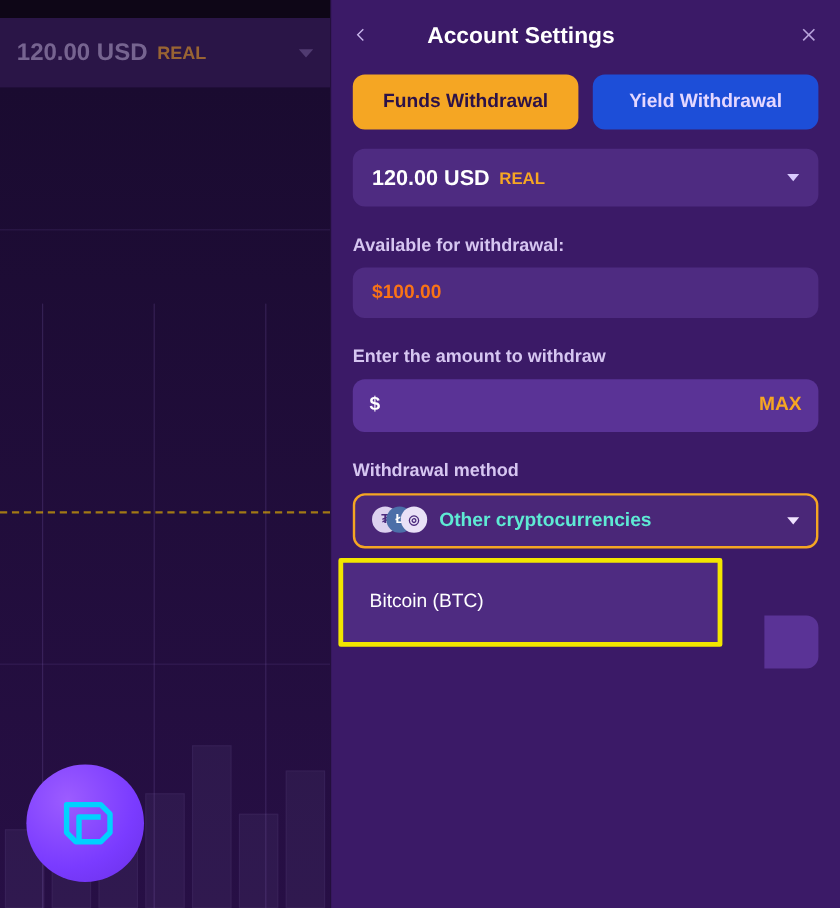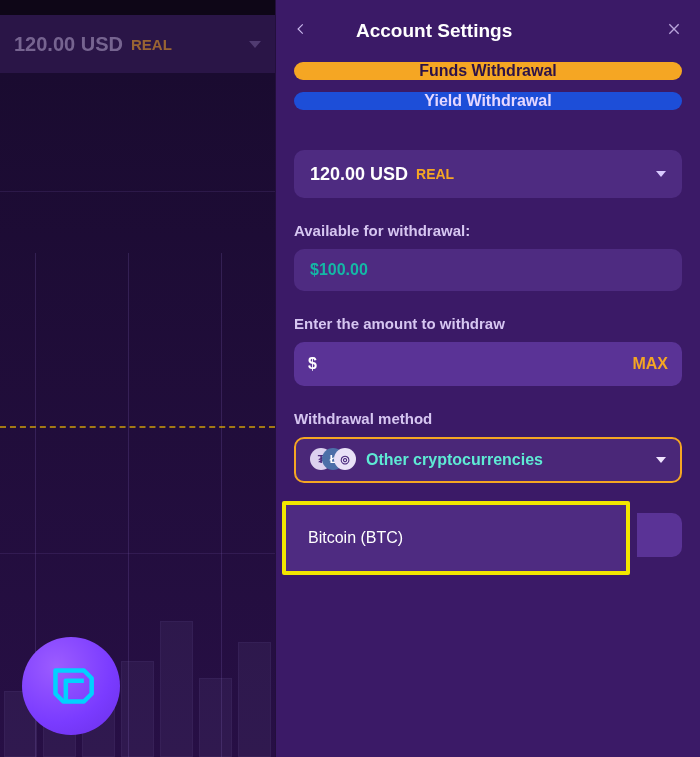--- a/index.html
+++ b/index.html
@@ -28,50 +28,50 @@
   .side-panel { position:absolute; right:0; top:0; bottom:0; width:425px;
                 background:#3b1a67; padding:14px 18px 20px 18px; color:#efe7ff;
                 border-left:1px solid rgba(0,0,0,.4); }
   .hdr { display:flex; align-items:center; height:34px; margin-bottom:14px;gap:36px;}
   .back { width:18px; cursor:pointer; }
   .back svg{width:14px;height:14px;stroke:#c9b7ec;stroke-width:2;fill:none;}
   .hdr h1 { font-size:19px; font-weight:700; margin-left:8px; color:#fff;}
   .close { margin-left:auto; cursor:pointer;}
   .close svg{width:16px;height:16px;stroke:#b8a4db;stroke-width:2;}
 
-  .tabs { display:flex; gap:12px; margin-bottom:40px;flex-direction:column;}
+  .tabs { display:flex; gap:12px; margin-bottom:16px;}
   .tab { flex:1; height:46px; border-radius:10px; border:none; font-size:16px; font-weight:700; cursor:pointer;}
   .tab.active { background:#f5a623; color:#2c1248;}
   .tab.inactive { background:#1d4ed8; color:#e5d7ff;}
 
   .account-select { height:48px; background:#4e2b81; border-radius:10px; display:flex; align-items:center; padding:0 16px; cursor:pointer; margin-bottom:24px;}
   .account-select .bal { font-size:18px; font-weight:700; color:#fff;}
   .account-select .tag { margin-left:8px; font-size:14px; font-weight:700; color:#f5a623;}
   .account-select .caret { margin-left:auto; width:0;height:0;border-left:5px solid transparent;border-right:5px solid transparent;border-top:6px solid #d9caff;}
 
   .label { font-size:15px; color:#d6c6f1; margin-bottom:10px;font-weight:bold;}
 
-  .readonly-box { height:42px; background:#4e2b81; border-radius:10px; display:flex; align-items:center; padding:16px 16px; font-size:16px; font-weight:700; color:#14b8a6; margin-bottom:24px;}
+  .readonly-box { height:42px; background:#4e2b81; border-radius:10px; display:flex; align-items:center; padding:16px 16px; font-size:16px; font-weight:700; color:#f97316; margin-bottom:24px;}
 
   .amount-row { height:44px; background:#5a3396; border-radius:10px; display:flex; align-items:center; padding:0 14px; margin-bottom:24px;}
   .amount-row .prefix { font-size:16px; font-weight:700; color:#fff; margin-right:8px;}
   .amount-row input { flex:1; background:transparent; border:none; outline:none; color:#fff; font-size:16px;}
   .amount-row .max { font-size:16px; font-weight:800; color:#f5a623; cursor:pointer;}
 
   .method-group { position:relative; }
   .method-select { height:46px; background:#4a2778; border:2px solid #f5a623; border-radius:10px; display:flex; align-items:center; padding:0 14px; cursor:pointer;}
   .coin-cluster { width:46px; height:24px; position:relative; margin-right:10px;}
   .coin-cluster span { position:absolute; top:0; width:22px; height:22px; border-radius:50%; display:flex; align-items:center; justify-content:center; font-size:11px; font-weight:800;}
   .coin-cluster .c1{left:0;background:#dcd1ef;color:#4b2a7d;}
   .coin-cluster .c2{left:12px;background:#4c6fa8;color:#fff;}
   .coin-cluster .c3{left:24px;background:#e9e1f7;color:#4b2a7d;}
   .method-select .mlabel { font-size:16px; font-weight:700; color:#5eead4;}
   .method-select .caret { margin-left:auto; width:0;height:0;border-left:5px solid transparent;border-right:5px solid transparent;border-top:6px solid #f0e4ff;}
 
-  .dropdown { position:absolute; left:-12px; top:64px; width:348px; border:4px solid #f2e600; background:#4e2b81; padding:10px 0; border-radius:2px; z-index:5;}
+  .dropdown { position:absolute; left:-12px; top:54px; width:320px; border:4px solid #f2e600; background:#4e2b81; padding:10px 0; border-radius:2px; z-index:5;}
   .dropdown .item { padding:14px 22px; font-size:16px; color:#fff; cursor:pointer;}
   .dropdown .item + .item { margin-top:6px; }
 
   .proceed { position:absolute; right:18px; top:513px; width:45px; height:44px; background:#5a3396; border-top-right-radius:10px; border-bottom-right-radius:10px;}
 
 </style>
 </head>
 <body>
 
 <div class="bg-area">

